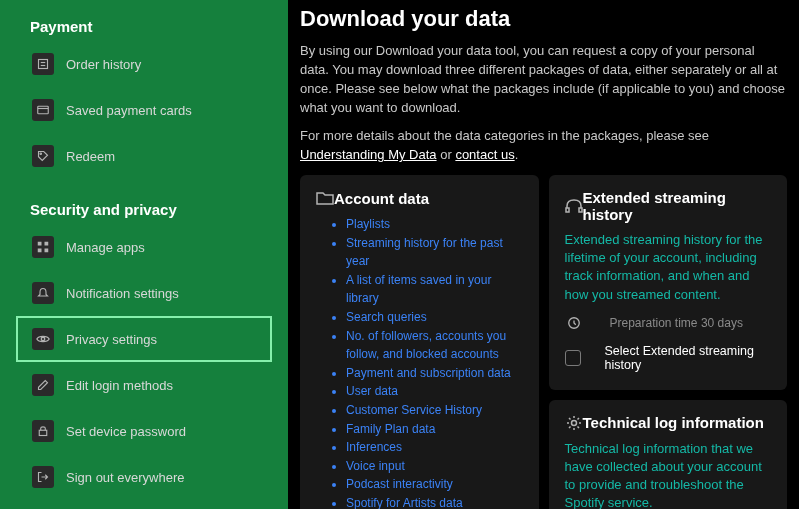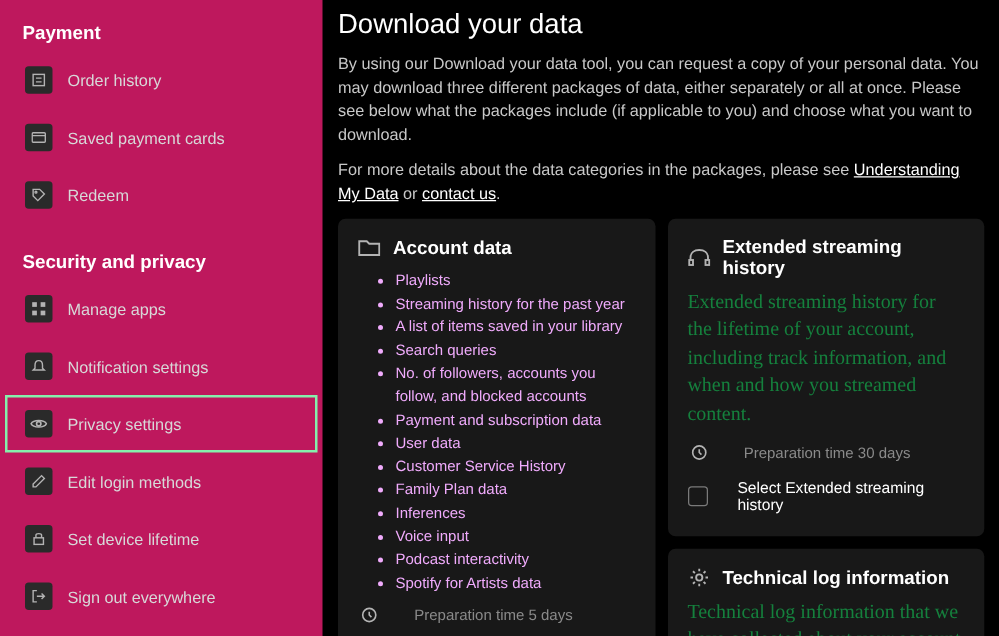--- a/index.html
+++ b/index.html
@@ -7,23 +7,23 @@
     background: #000;
     color: #fff;
     font-family: -apple-system, BlinkMacSystemFont, "Segoe UI", Arial, sans-serif;
     font-size: 13px;
     width: 799px;
     height: 509px;
     overflow: hidden;
     display: flex;
   }
   .sidebar {
-    width: 258px;
-    background: #be185d;
-    padding: 8px 4px;
+    width: 288px;
+    background: #15803d;
+    padding: 8px 16px;
     overflow-y: auto;
   }
   .section-title {
     color: #fff;
     font-weight: 700;
     font-size: 15px;
     padding: 10px 14px 6px 14px;
   }
   .nav-item {
     display: flex;
@@ -49,21 +49,21 @@
     color: #b3b3b3;
     font-size: 12px;
   }
   .main {
     flex: 1;
     padding: 6px 12px 10px 12px;
     overflow-y: auto;
   }
   h1 {
     font-size: 22px;
-    font-weight: 400;
+    font-weight: 700;
     margin-bottom: 10px;
   }
   .desc {
     color: #c8c8c8;
     font-size: 13px;
     line-height: 1.45;
     margin-bottom: 10px;
   }
   .desc a { color: #fff; text-decoration: underline; cursor: pointer; }
   .cards {
@@ -72,41 +72,39 @@
   }
   .col { flex: 1; display: flex; flex-direction: column; gap: 10px; }
   .card {
     background: #181818;
     border-radius: 6px;
     padding: 14px 16px 14px 16px;
   }
   .card-header {
     display: flex;
     align-items: center;
-    gap: 10px;
     margin-bottom: 8px;
   }
   .card-title {
     font-weight: 800;
     font-size: 15px;
   }
   .card-desc {
-    color: #15803d;
-    font-size: 16px;
+    color: #14b8a6;
+    font-size: 13px;
     line-height: 1.4;
     margin-bottom: 10px;
-    font-family: Liberation Serif, serif;
   }
   ul.items {
     list-style: disc;
     padding-left: 30px;
     margin-bottom: 8px;
   }
   ul.items li {
-    color: #f0abfc;
+    color: #3b82f6;
     font-size: 12px;
     line-height: 1.55;
   }
   .prep {
     display: flex;
     align-items: center;
     gap: 27px;
     color: #8a8a8a;
     font-size: 12px;
     margin: 6px 0 8px 0;
@@ -208,21 +206,21 @@
       </span>
     <span>Edit login methods</span>
   </div>
   <div class="nav-item">
     <span class="nav-icon">
         <svg width="12" height="12" viewBox="0 0 16 16" fill="none" stroke="currentColor" stroke-width="1.5">
           <rect x="3" y="7" width="10" height="7"></rect>
           <path d="M5 7 L5 4 C5 2 11 2 11 4 L11 7"></path>
         </svg>
       </span>
-    <span>Set device lifetime</span>
+    <span>Set device password</span>
   </div>
   <div class="nav-item">
     <span class="nav-icon">
         <svg width="12" height="12" viewBox="0 0 16 16" fill="none" stroke="currentColor" stroke-width="1.5">
           <path d="M6 2 L2 2 L2 14 L6 14"></path>
           <path d="M6 8 L14 8 M11 5 L14 8 L11 11"></path>
         </svg>
       </span>
     <span>Sign out everywhere</span>
   </div>

